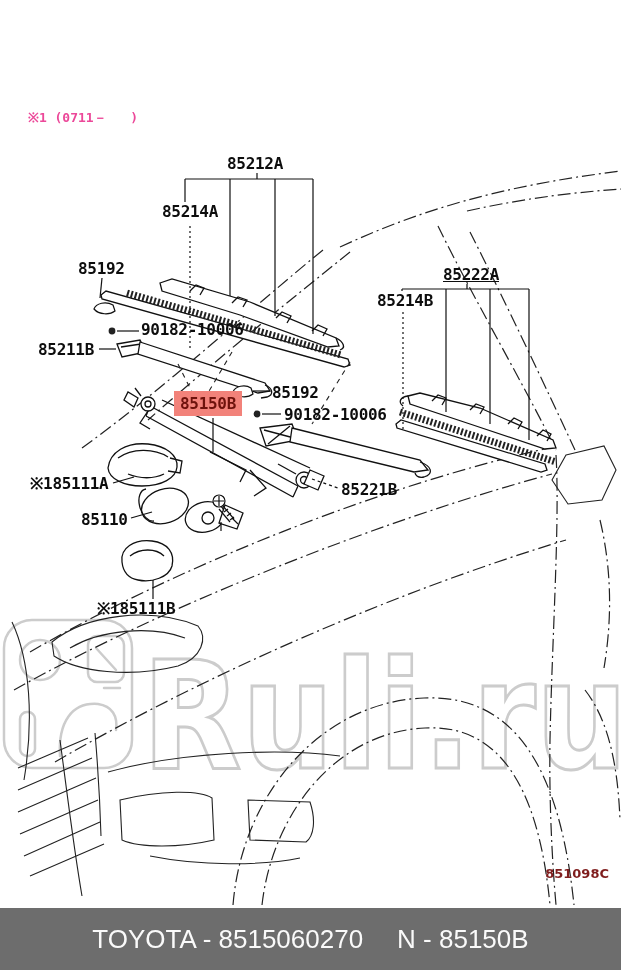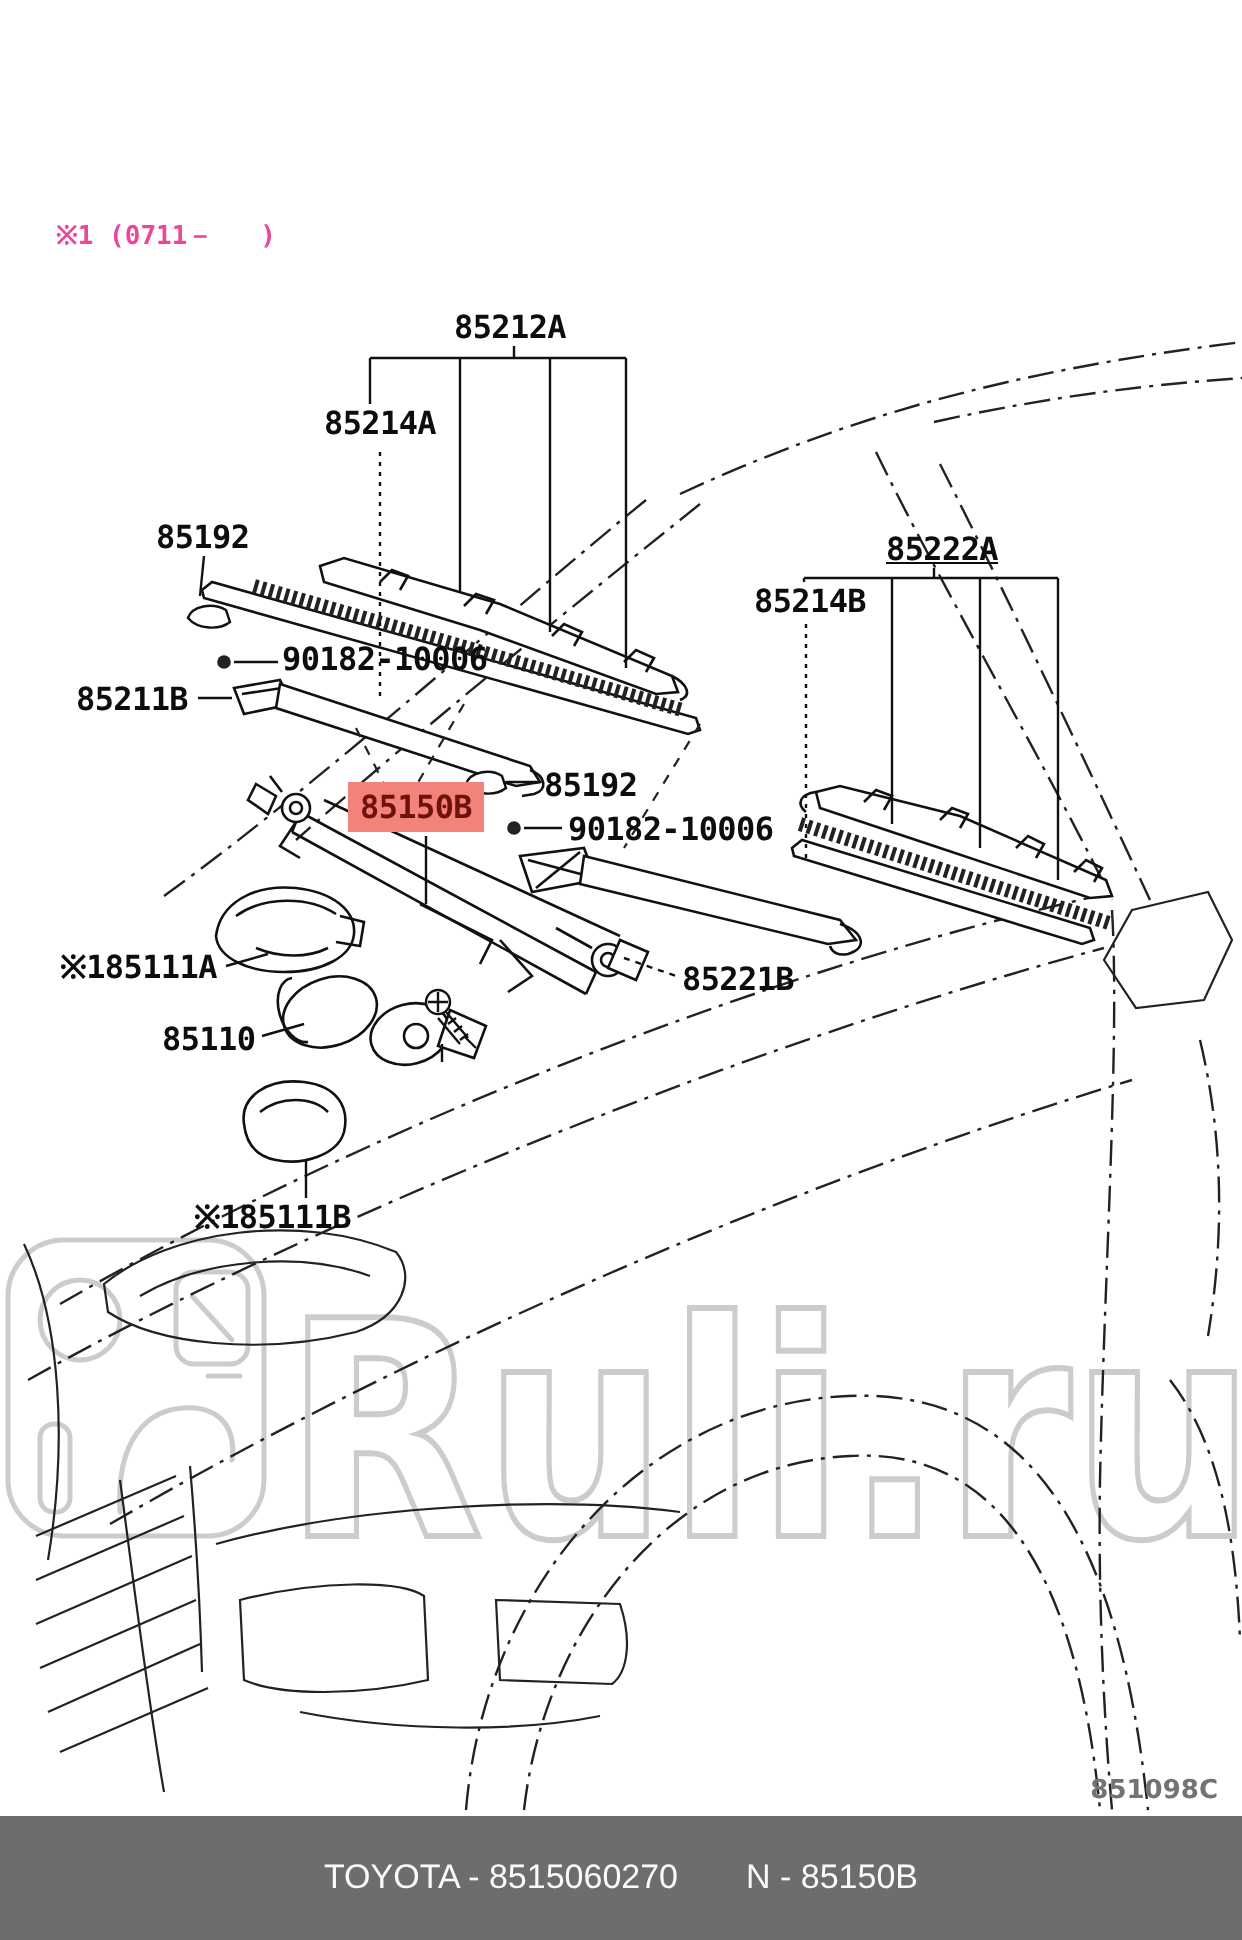--- a/index.html
+++ b/index.html
@@ -14,38 +14,38 @@
   .stage{
     position:relative;width:621px;height:970px;background:#ffffff;
     overflow:hidden;font-family:"DejaVu Sans",sans-serif;
   }
   .drawing{position:absolute;left:0;top:0;}
   .note{
     position:absolute;left:28px;top:98px;
     font:bold 13px "DejaVu Sans Mono",monospace;color:#ec4899;white-space:pre;margin-top:10px;
   }
   .doc-code{
-    position:absolute;right:12px;top:888px;
-    font:bold 13px "DejaVu Sans",sans-serif;color:#737373;text-align:right;
+    position:absolute;right:12px;top:866px;
+    font:bold 13px "DejaVu Sans",sans-serif;color:#7f1d1d;text-align:right;
   }
   .labels{position:absolute;left:0;top:0;width:619px;height:908px;}
   .plabel{
     position:absolute;
     font:bold 16px "DejaVu Sans Mono",monospace;
     letter-spacing:-0.3px;color:#0d0d0d;white-space:nowrap;line-height:1.2;
   }
   .plabel.hl{
     background:var(--highlight-bg);color:var(--highlight-text);
     padding:3px 6px;margin-left:-6px;margin-top:-3px;
   }
   .footer{
     position:absolute;left:0;bottom:0;width:621px;height:62px;
     background:var(--footer-bg);color:var(--footer-text);
     display:flex;align-items:center;justify-content:center;gap:34px;
-    font-family:"Liberation Sans",sans-serif;font-size:17px;
+    font-family:"Liberation Sans",sans-serif;font-size:26px;
   }
 </style>
 </head>
 <body>
 
 <div class="stage">
 
   <svg class="drawing" width="621" height="908" viewBox="0 0 621 908">
 
     <g stroke="var(--watermark)" stroke-width="2.5" fill="none" stroke-linecap="round">

